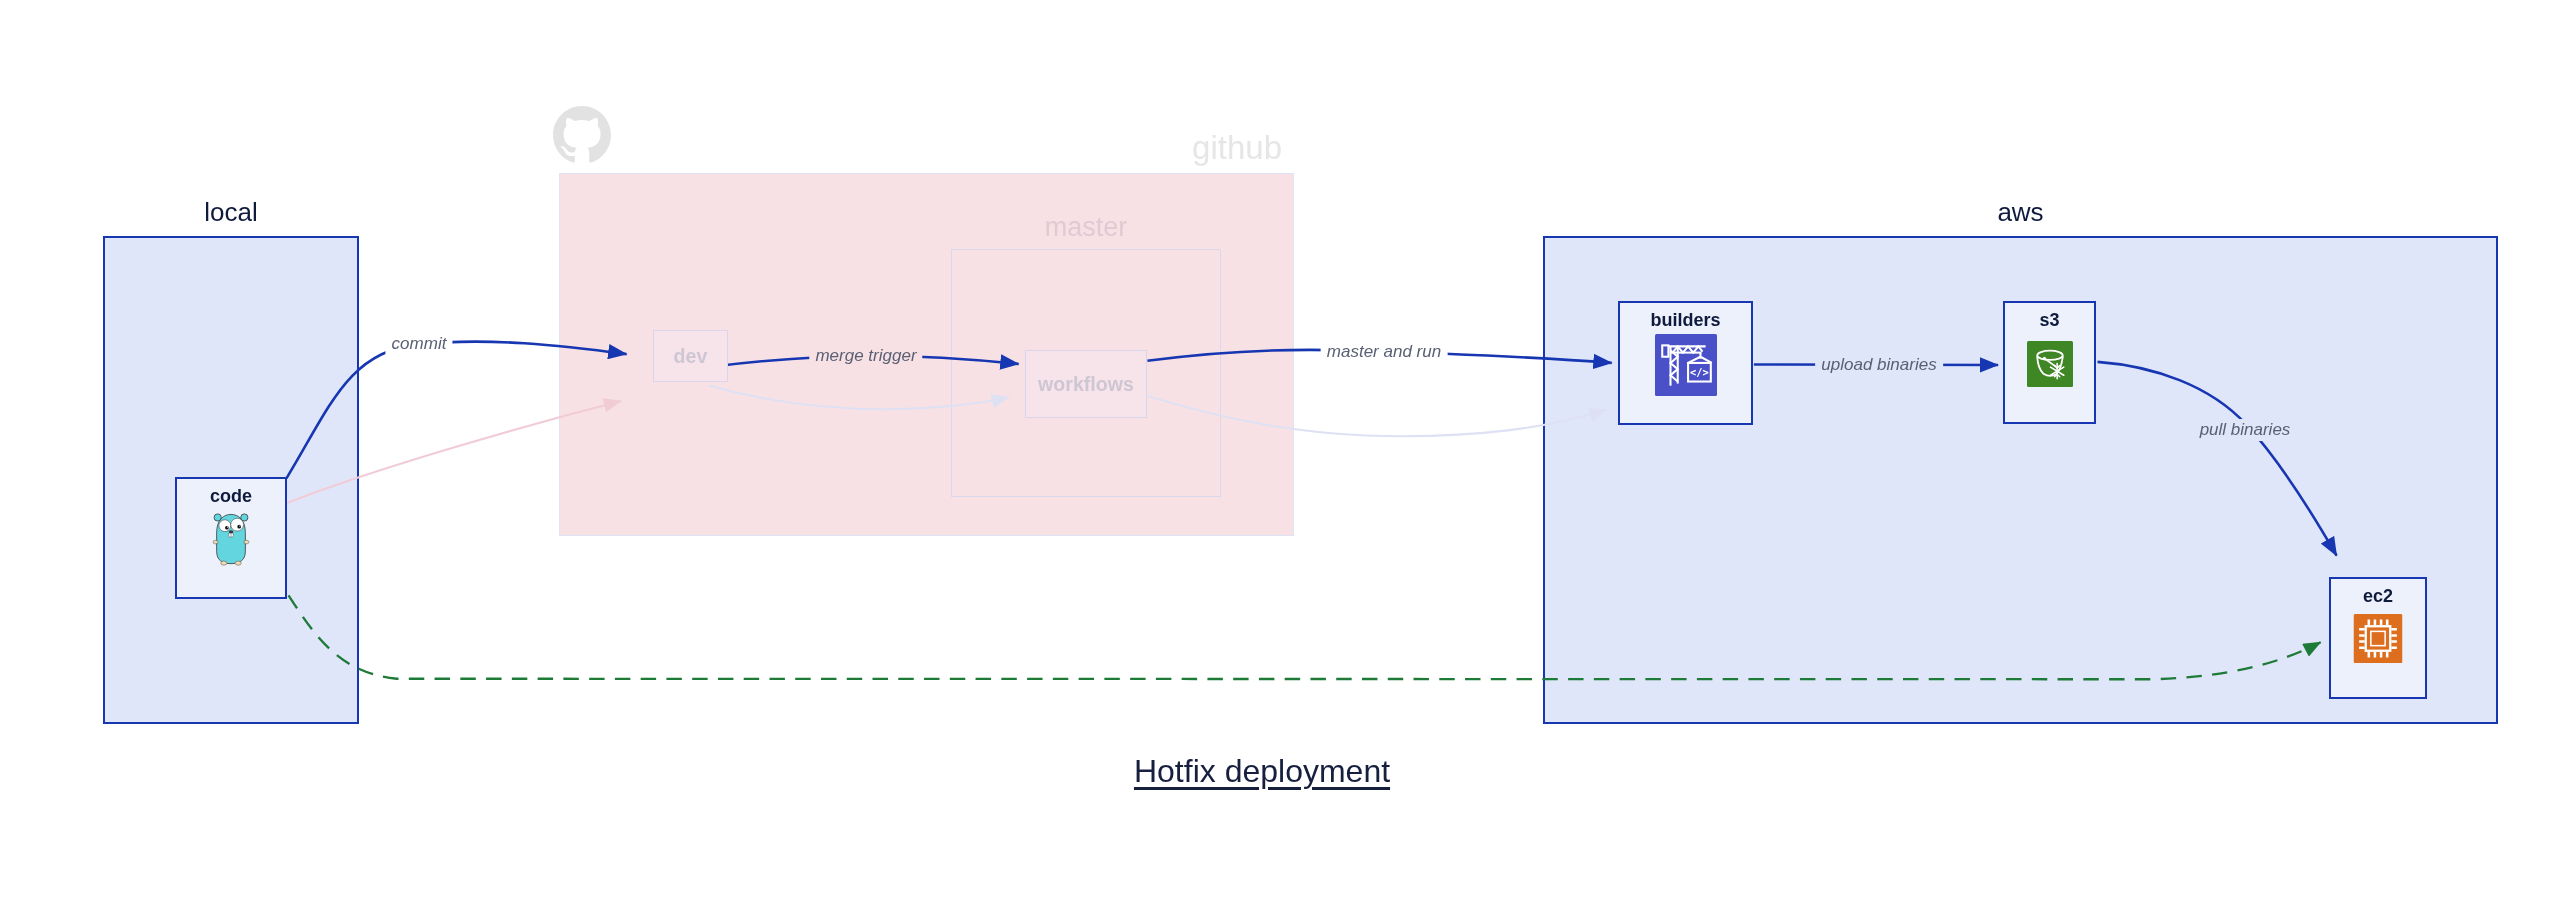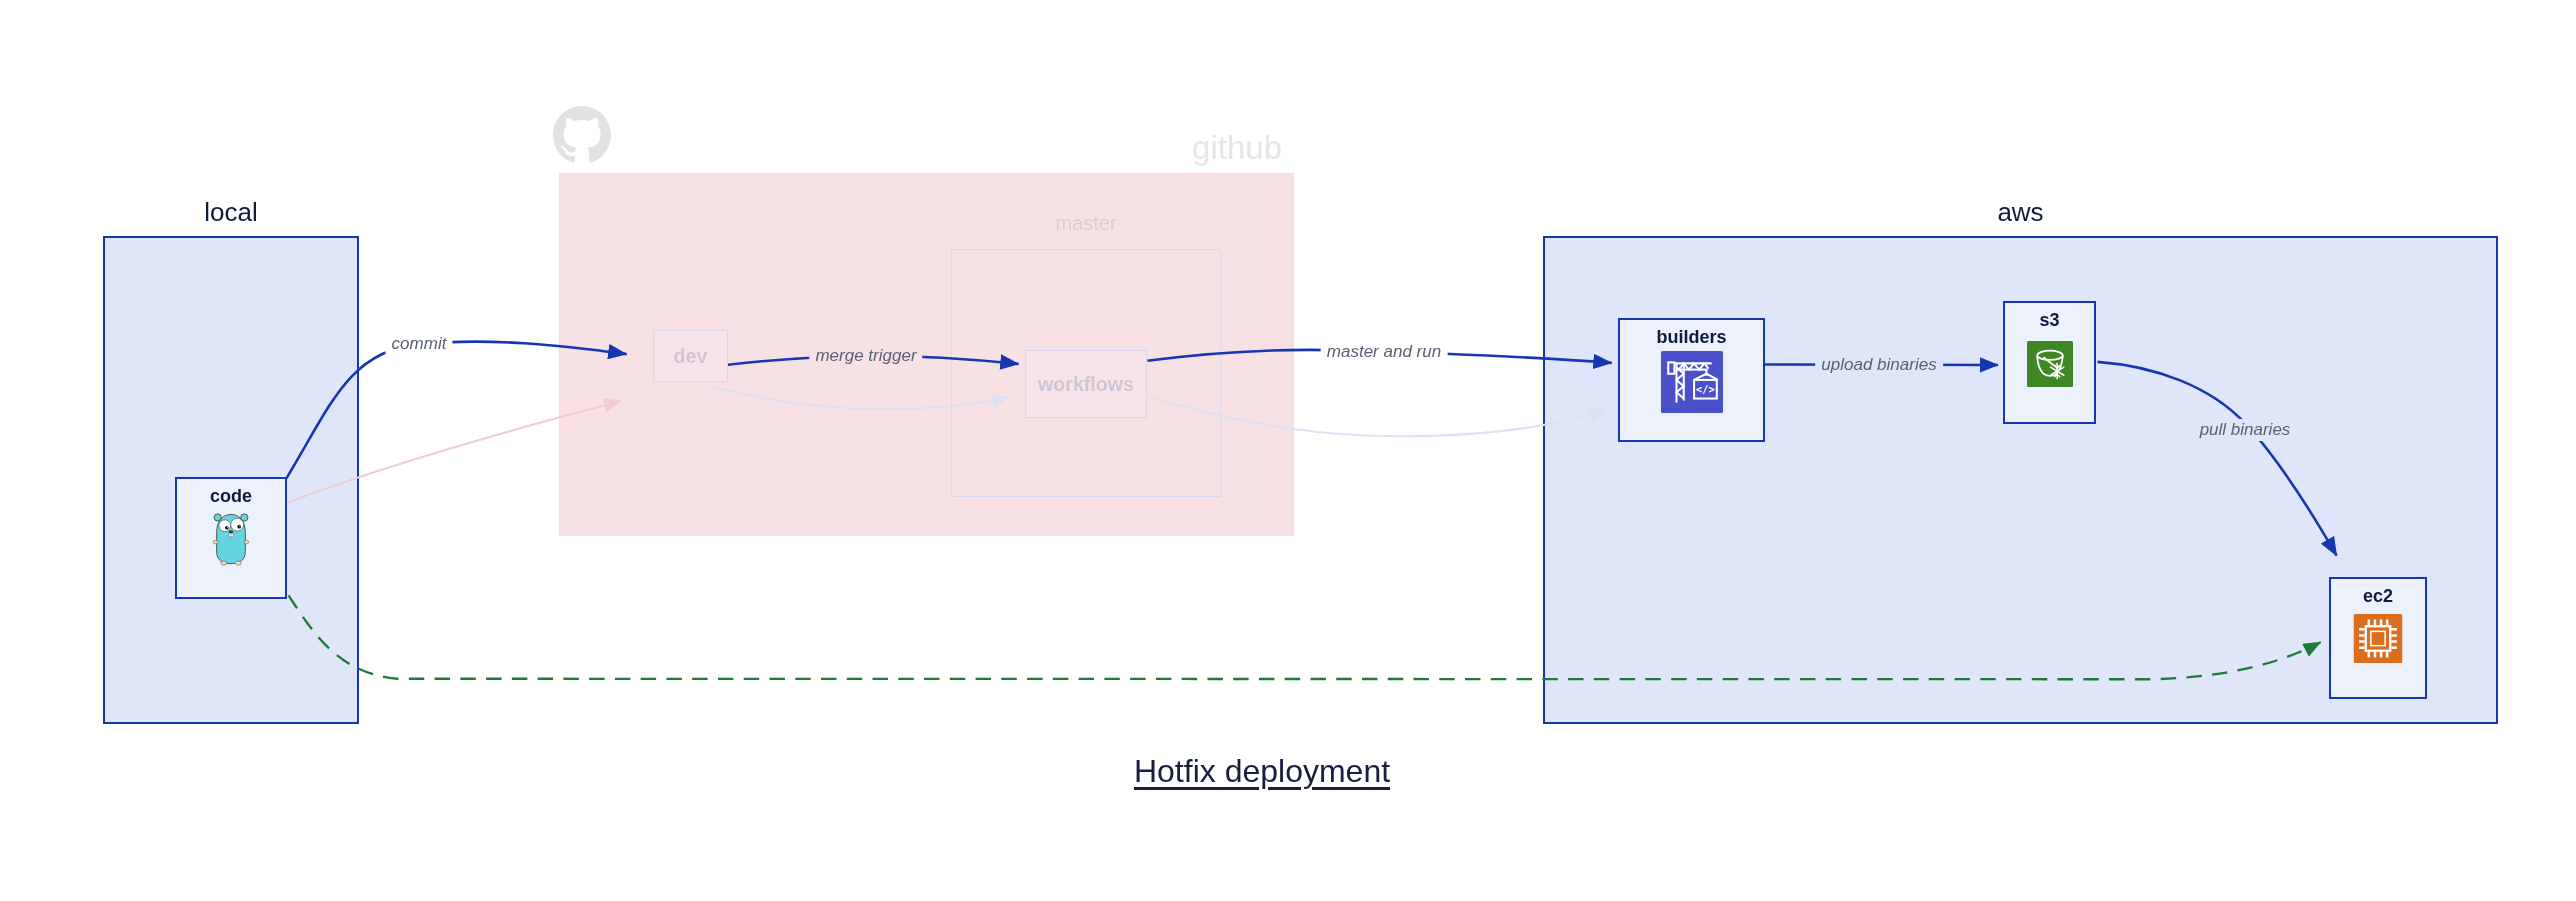--- a/index.html
+++ b/index.html
@@ -14,40 +14,40 @@
               background:#f8e1e5;border:1.5px solid #dfe3f6;}
   #box-master{left:951px;top:249px;width:270px;height:248px;
               border:1.5px solid #dad8ec;}
   #box-aws{left:1543px;top:236px;width:955px;height:488px;
            background:#dfe6f9;border:2.6px solid #1636b2;}
 
   .container-label{position:absolute;z-index:1;font-size:26px;color:#0f1b3d;
                    text-align:center;}
   #label-local{left:103px;top:197px;width:256px;}
   #label-aws{left:1543px;top:197px;width:955px;}
-  #label-master{left:951px;top:212px;width:270px;font-size:20px;color:#e0cbd4;}
+  #label-master{left:951px;top:212px;width:270px;font-size:27px;color:#e0cbd4;}
   #label-github{left:559px;top:129px;width:723px;text-align:right;
                 font-size:33px;color:#e7e5e6;}
   #octocat{position:absolute;left:553px;top:106px;z-index:1;}
 
   
   #edges{position:absolute;left:0;top:0;z-index:2;}
 
   
   .node{position:absolute;z-index:3;box-sizing:border-box;
         background:#edf1fc;border:2.6px solid #1636b2;}
   .node-label{position:absolute;left:0;top:7.2px;width:100%;text-align:center;
               font-weight:bold;font-size:18px;color:#0f1b3d;}
   .node-faded{background:#f6e4ea;border:1.5px solid #d9d6ec;}
   .node-faded .node-label{top:50%;transform:translateY(-50%);
                           font-size:19.6px;color:#cfc6d4;}
   #node-code{left:175px;top:477px;width:112px;height:122px;}
   #node-dev{left:633px;top:330px;width:75px;height:52px;margin-left:20px;}
   #node-workflows{left:1025px;top:350px;width:122px;height:68px;}
-  #node-builders{left:1618px;top:318px;width:147px;height:124px;}
+  #node-builders{left:1618px;top:301px;width:135px;height:124px;}
   #node-s3{left:2003px;top:301px;width:93px;height:123px;}
   #node-ec2{left:2329px;top:577px;width:98px;height:122px;}
   .node-icon{position:absolute;left:50%;transform:translateX(-50%);}
   #gopher-icon{top:31px;}
   #codebuild-icon{top:31px;}
   #s3-icon{top:38px;}
   #ec2-icon{top:35px;}
 
   
   .edge-label{position:absolute;z-index:4;transform:translate(-50%,-50%);

